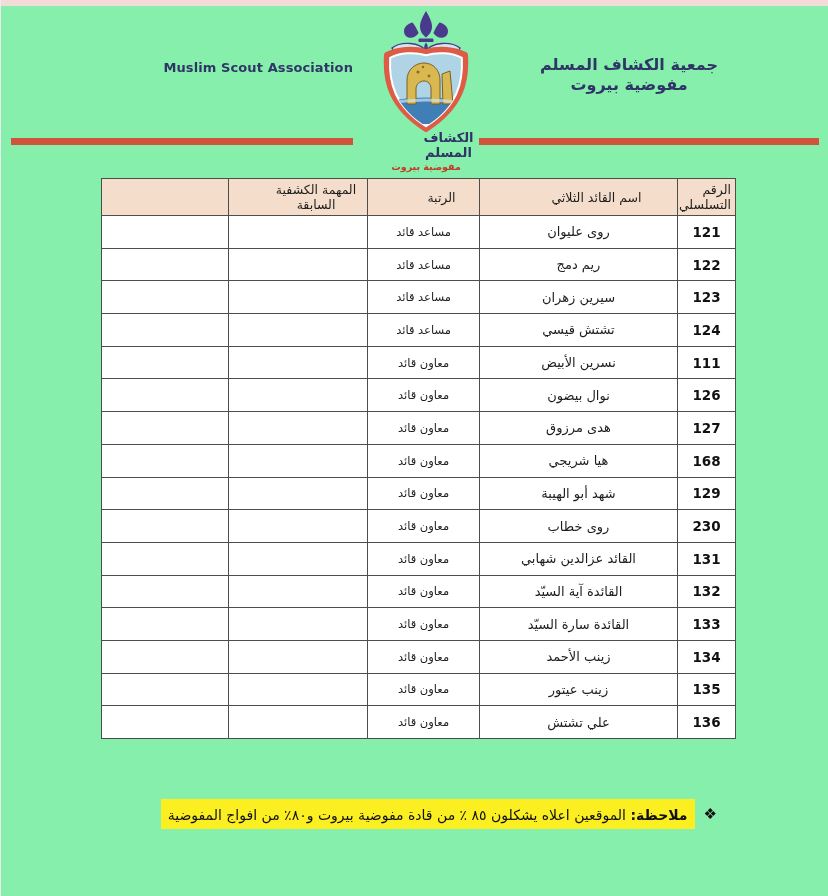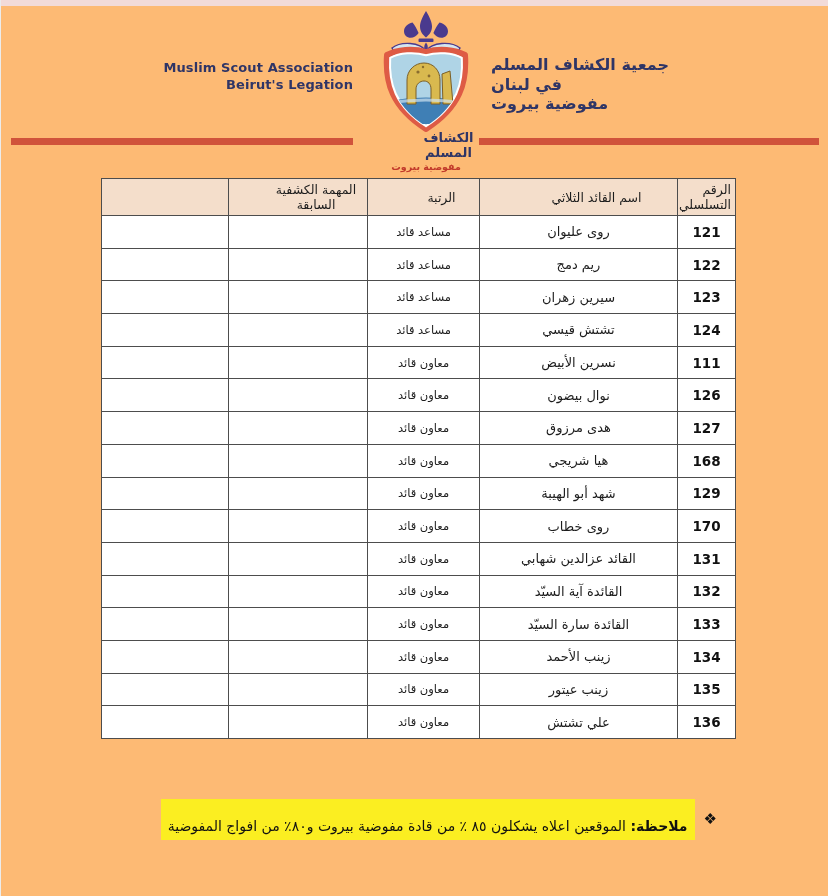--- a/index.html
+++ b/index.html
@@ -1,33 +1,33 @@
 <!DOCTYPE html>
 <html lang="ar" style="--banner-red: #B2231A; --header-peach: #F4DECB; --divider-red: #D0533B; --divider-soft: #F2DBD9; --navy: #2F3566; --logo-red: #C23A2B; --highlight: #FBEE21;"><head>
 <meta charset="utf-8">
 <style>
   html,body { margin:0; padding:0; background:#ffffff; }
   .page {
-    position:relative; width:828px; height:896px; background:#fdba74;
+    position:relative; width:828px; height:896px; background:#86efac;
     font-family:"DejaVu Sans", sans-serif; overflow:hidden;
     border-left:1px solid #ececec;
   }
   .scan-top-strip { position:absolute; top:0; left:0; width:828px; height:6px;
     background:var(--divider-soft,#f2dbd9); }
 
   
   .org-en {
     position:absolute; top:60px; right:476px; width:260px;
     text-align:right; color:var(--navy,#2F3566); font-weight:bold;
     font-size:13px; line-height:16.5px; letter-spacing:0.1px;
   }
   .org-ar {
     position:absolute; top:55px; left:478px; width:300px;
-    direction:rtl; text-align:left; color:var(--navy,#2F3566); font-weight:bold;
-    font-size:16px; line-height:19.5px;margin-left:12px;
+    direction:rtl; text-align:center; color:var(--navy,#2F3566); font-weight:bold;
+    font-size:16px; line-height:19.5px;
   }
   .red-bar { position:absolute; top:138px; height:7px; background:var(--divider-red,#D0533B); }
   .red-bar.left  { left:10px;  width:342px; }
   .red-bar.right { left:478px; width:340px; }
 
   .logo-wrap { position:absolute; left:373px; top:10px; width:104px; text-align:center; }
   .logo-svg { display:block; margin:0 auto; }
   .logo-caption-1 { margin-top:-2px; color:var(--navy,#2F3566); font-weight:bold; font-size:13px; direction:rtl;margin-left:45px; }
   .logo-caption-2 { color:var(--logo-red,#C23A2B); font-weight:bold; font-size:9.5px; direction:rtl; margin-top:1px; }
 
@@ -52,39 +52,37 @@
 
   
   .footnote {
     position:absolute; top:799px; right:112px;
     display:flex; flex-direction:row; align-items:center; gap:9px;
     direction:rtl;
   }
   .footnote .bullet { font-size:15px; color:#111; line-height:1; }
   .footnote .hl {
     background:var(--highlight,#FBEE21); color:#111;
-    font-size:14px; padding:18px 7px 5px 7px; line-height:18px; white-space:nowrap;
+    font-size:14px; padding:7px 7px 5px 7px; line-height:18px; white-space:nowrap;
   }
   .footnote .hl b { font-weight:bold; }
 </style>
 </head>
 <body>
 
 <div class="page">
 
   <div class="scan-top-strip"></div>
 
   <div class="org-en">
     <div>Muslim Scout Association</div>
-    <div>Beirut's Legation</div>
   </div>
 
   <div class="org-ar">
     <div>جمعية الكشاف المسلم</div>
-    <div>في لبنان</div>
     <div>مفوضية بيروت</div>
   </div>
 
   <div class="logo-wrap">
     <svg class="logo-svg" width="104" height="122" viewBox="0 0 104 122" xmlns="http://www.w3.org/2000/svg">
 
       <g fill="#4A3A8E">
         <path d="M52 1c-4.2 6.8-6 11.8-6 15.6 0 4.8 2.8 8.6 6 10.8 3.2-2.2 6-6 6-10.8 0-3.8-1.8-8.8-6-15.6z"></path>
         <path d="M38.5 12.5c-5 1-8.5 4.8-8.5 8.7 0 3.8 2.9 6.6 6.7 6.6 3 0 6-1.9 7.9-4.8-1.9-3.9-3.6-7.6-6.1-10.5z"></path>
         <path d="M65.5 12.5c5 1 8.5 4.8 8.5 8.7 0 3.8-2.9 6.6-6.7 6.6-3 0-6-1.9-7.9-4.8 1.9-3.9 3.6-7.6 6.1-10.5z"></path>
@@ -195,21 +193,21 @@
       <td class="data c-signature"></td>
     </tr>
         <tr>
       <td class="data c-serial">129</td>
       <td class="data c-name">شهد أبو الهيبة</td>
       <td class="data c-rank">معاون قائد</td>
       <td class="data c-mission"></td>
       <td class="data c-signature"></td>
     </tr>
         <tr>
-      <td class="data c-serial">170</td>
+      <td class="data c-serial">230</td>
       <td class="data c-name">روى خطاب</td>
       <td class="data c-rank">معاون قائد</td>
       <td class="data c-mission"></td>
       <td class="data c-signature"></td>
     </tr>
         <tr>
       <td class="data c-serial">131</td>
       <td class="data c-name">القائد عزالدين شهابي</td>
       <td class="data c-rank">معاون قائد</td>
       <td class="data c-mission"></td>

